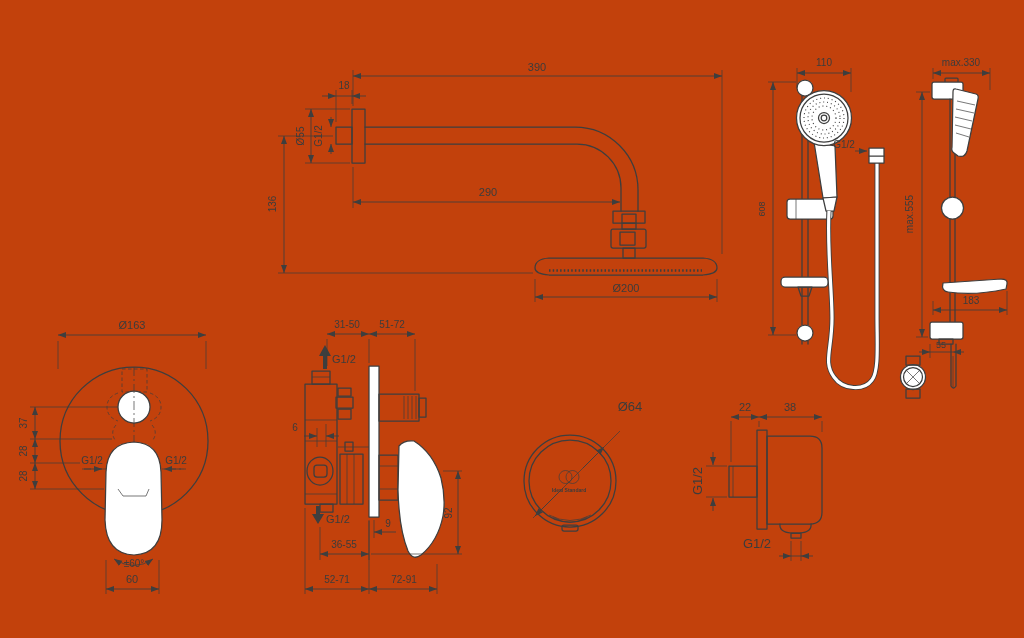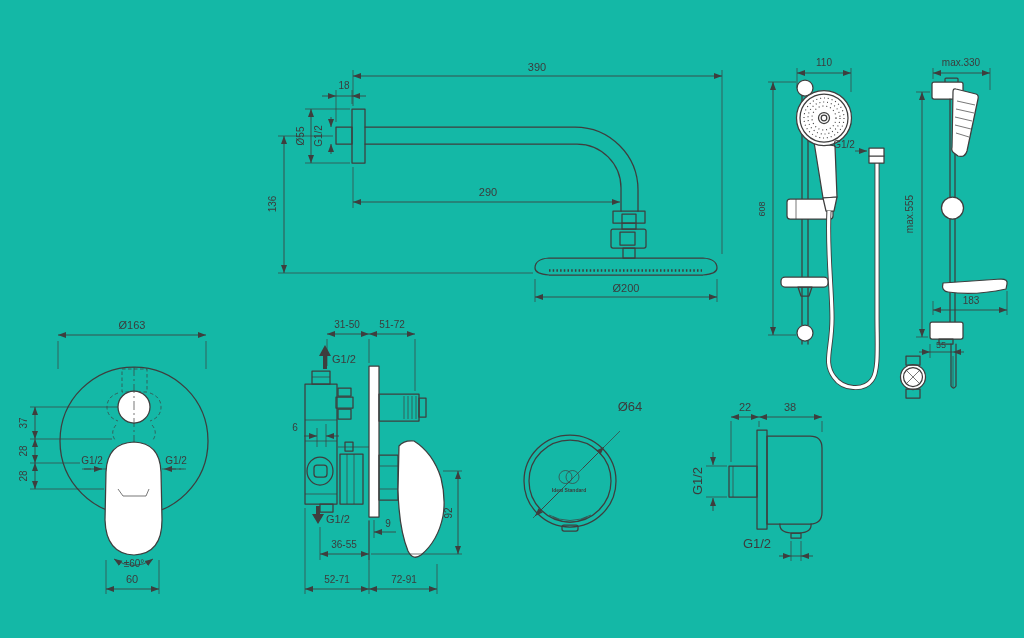--- a/index.html
+++ b/index.html
@@ -1,16 +1,16 @@
 <!DOCTYPE html>
 <html><head>
 <meta charset="utf-8">
 <style>
   html,body{margin:0;padding:0;background:#ffffff;}
-  .stage{position:relative;width:1024px;height:638px;background:#14b8a6;overflow:hidden;
+  .stage{position:relative;width:1024px;height:638px;background:#c2410c;overflow:hidden;
          font-family:"Liberation Sans",sans-serif;}
   svg{position:absolute;left:0;top:0;}
   .p   {fill:none;stroke:#3e3e3e;stroke-width:1.25;stroke-linecap:round;stroke-linejoin:round;}
   .pf  {fill:#ffffff;stroke:#3e3e3e;stroke-width:1.25;stroke-linejoin:round;}
   .d   {fill:none;stroke:#3e3e3e;stroke-width:0.85;}
   .x   {fill:none;stroke:#3e3e3e;stroke-width:0.7;}
   .dash{stroke-dasharray:3.5 2.5;}
   .cl  {fill:none;stroke:#3e3e3e;stroke-width:0.7;stroke-dasharray:9 3 2 3;}
   .dots{fill:none;stroke:#3e3e3e;stroke-width:1.1;stroke-dasharray:1 2.9;}
   .noz {fill:none;stroke:#3e3e3e;stroke-width:2.6;stroke-dasharray:1.5 2.2;}

